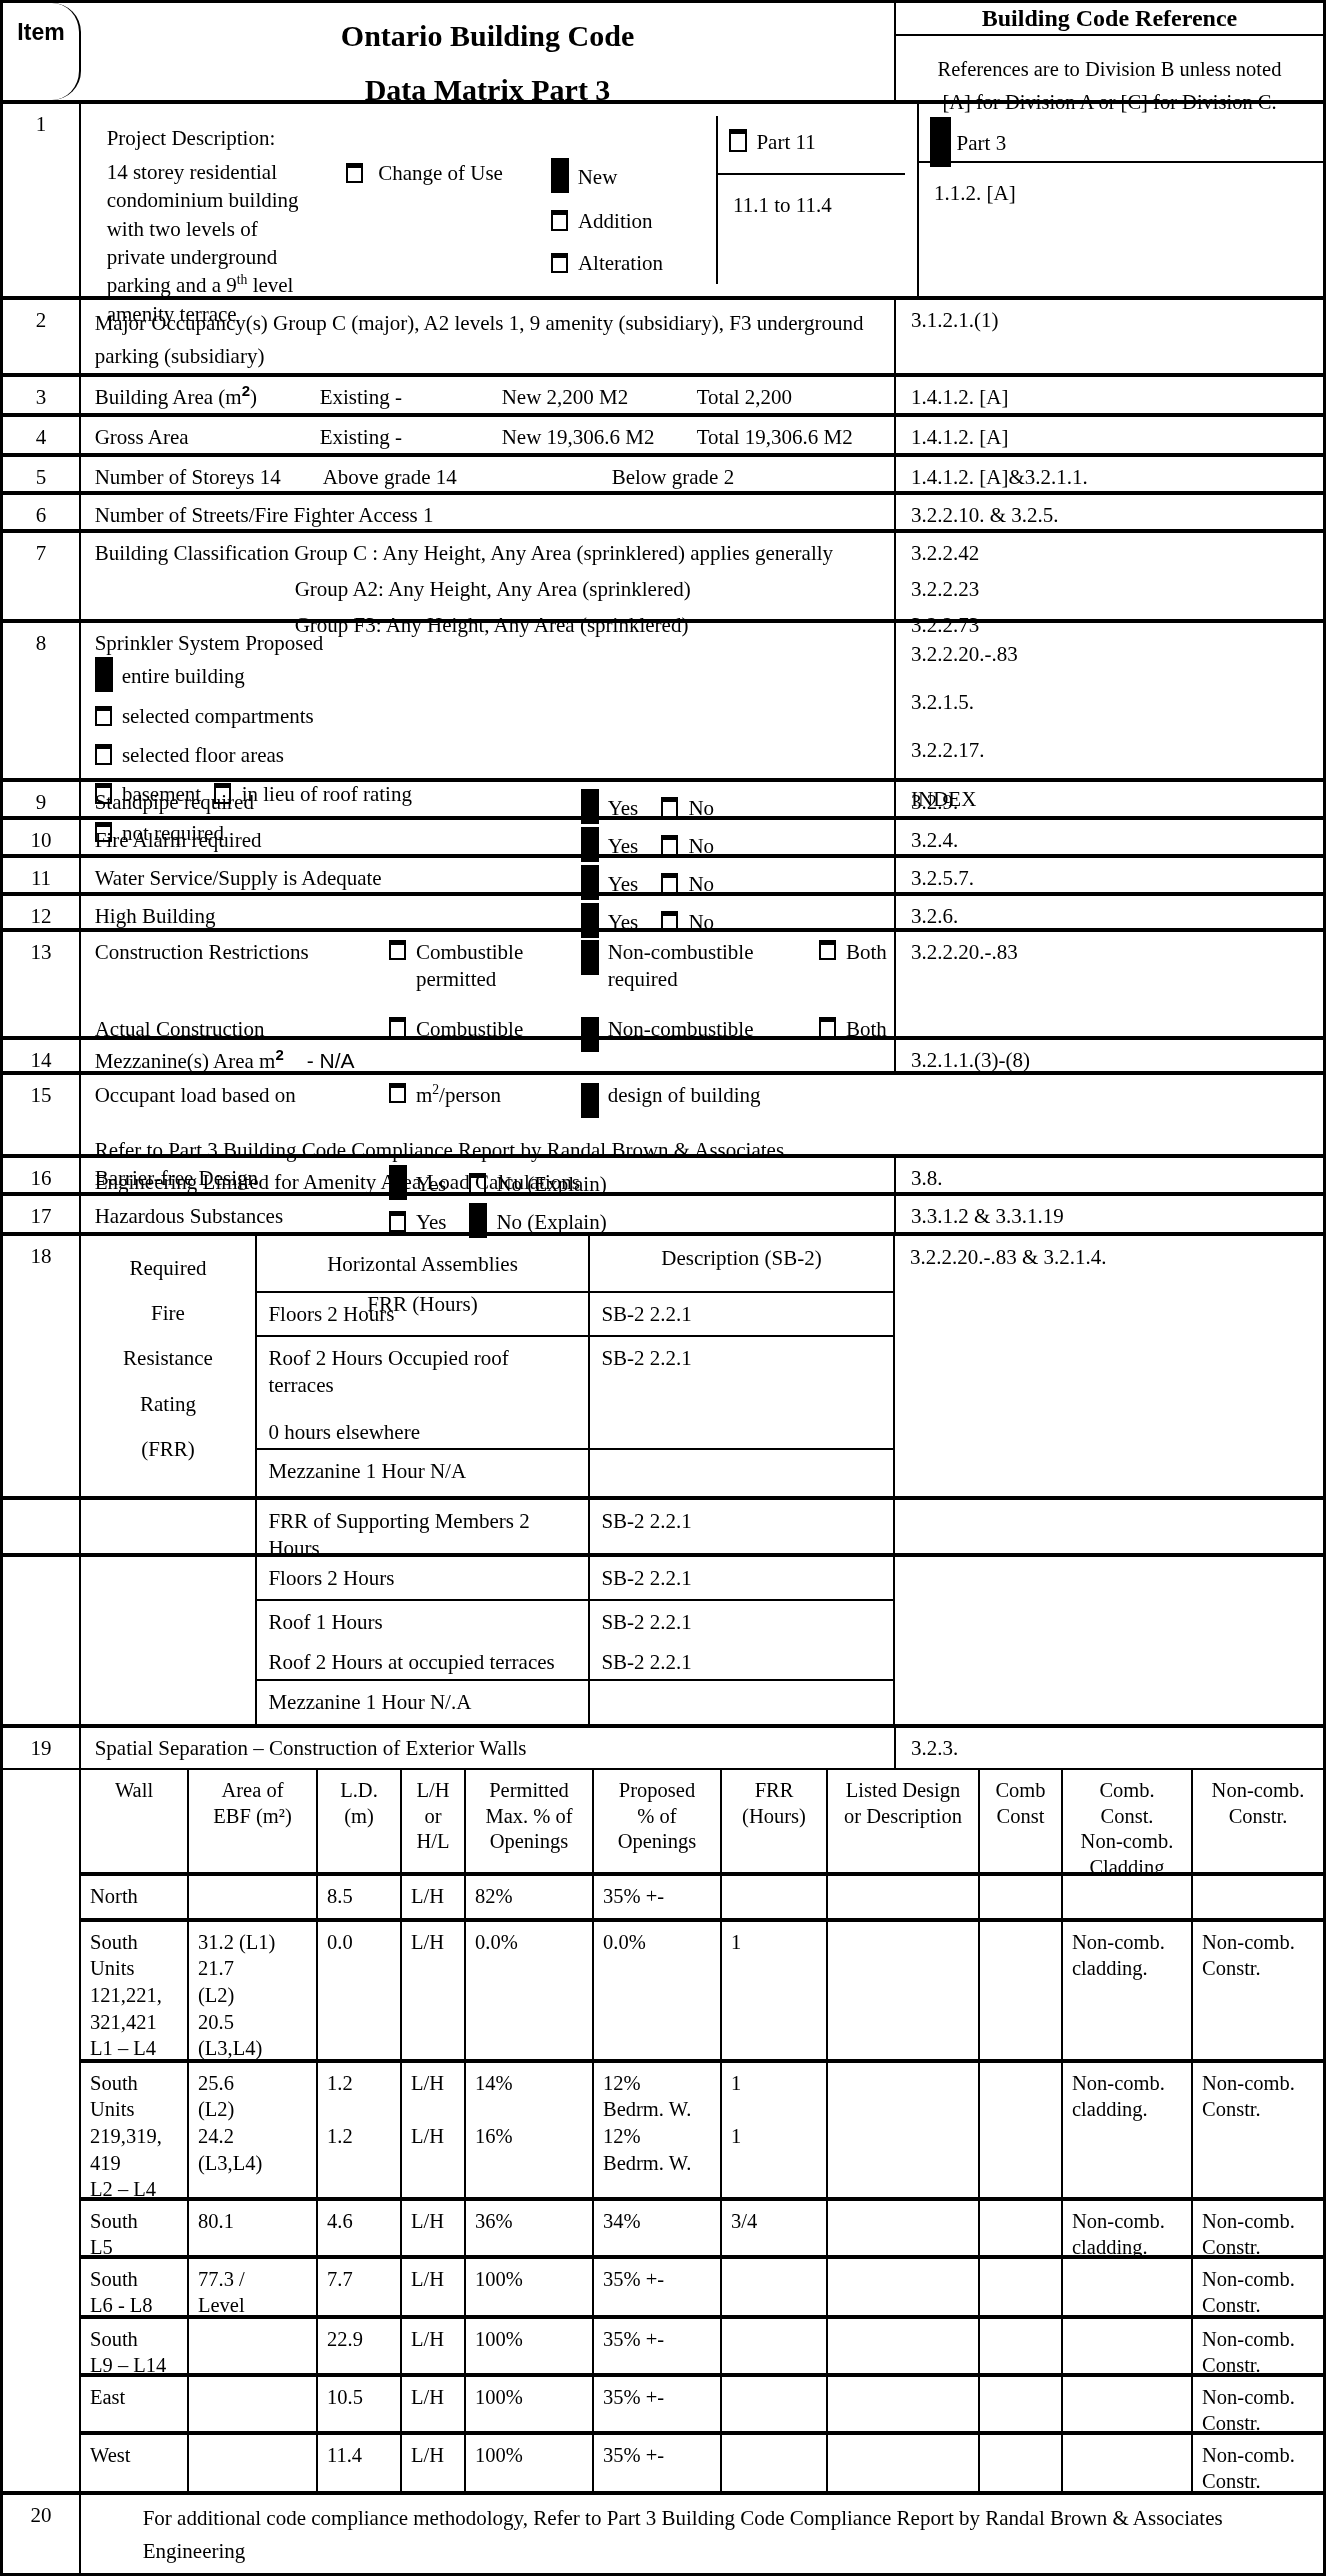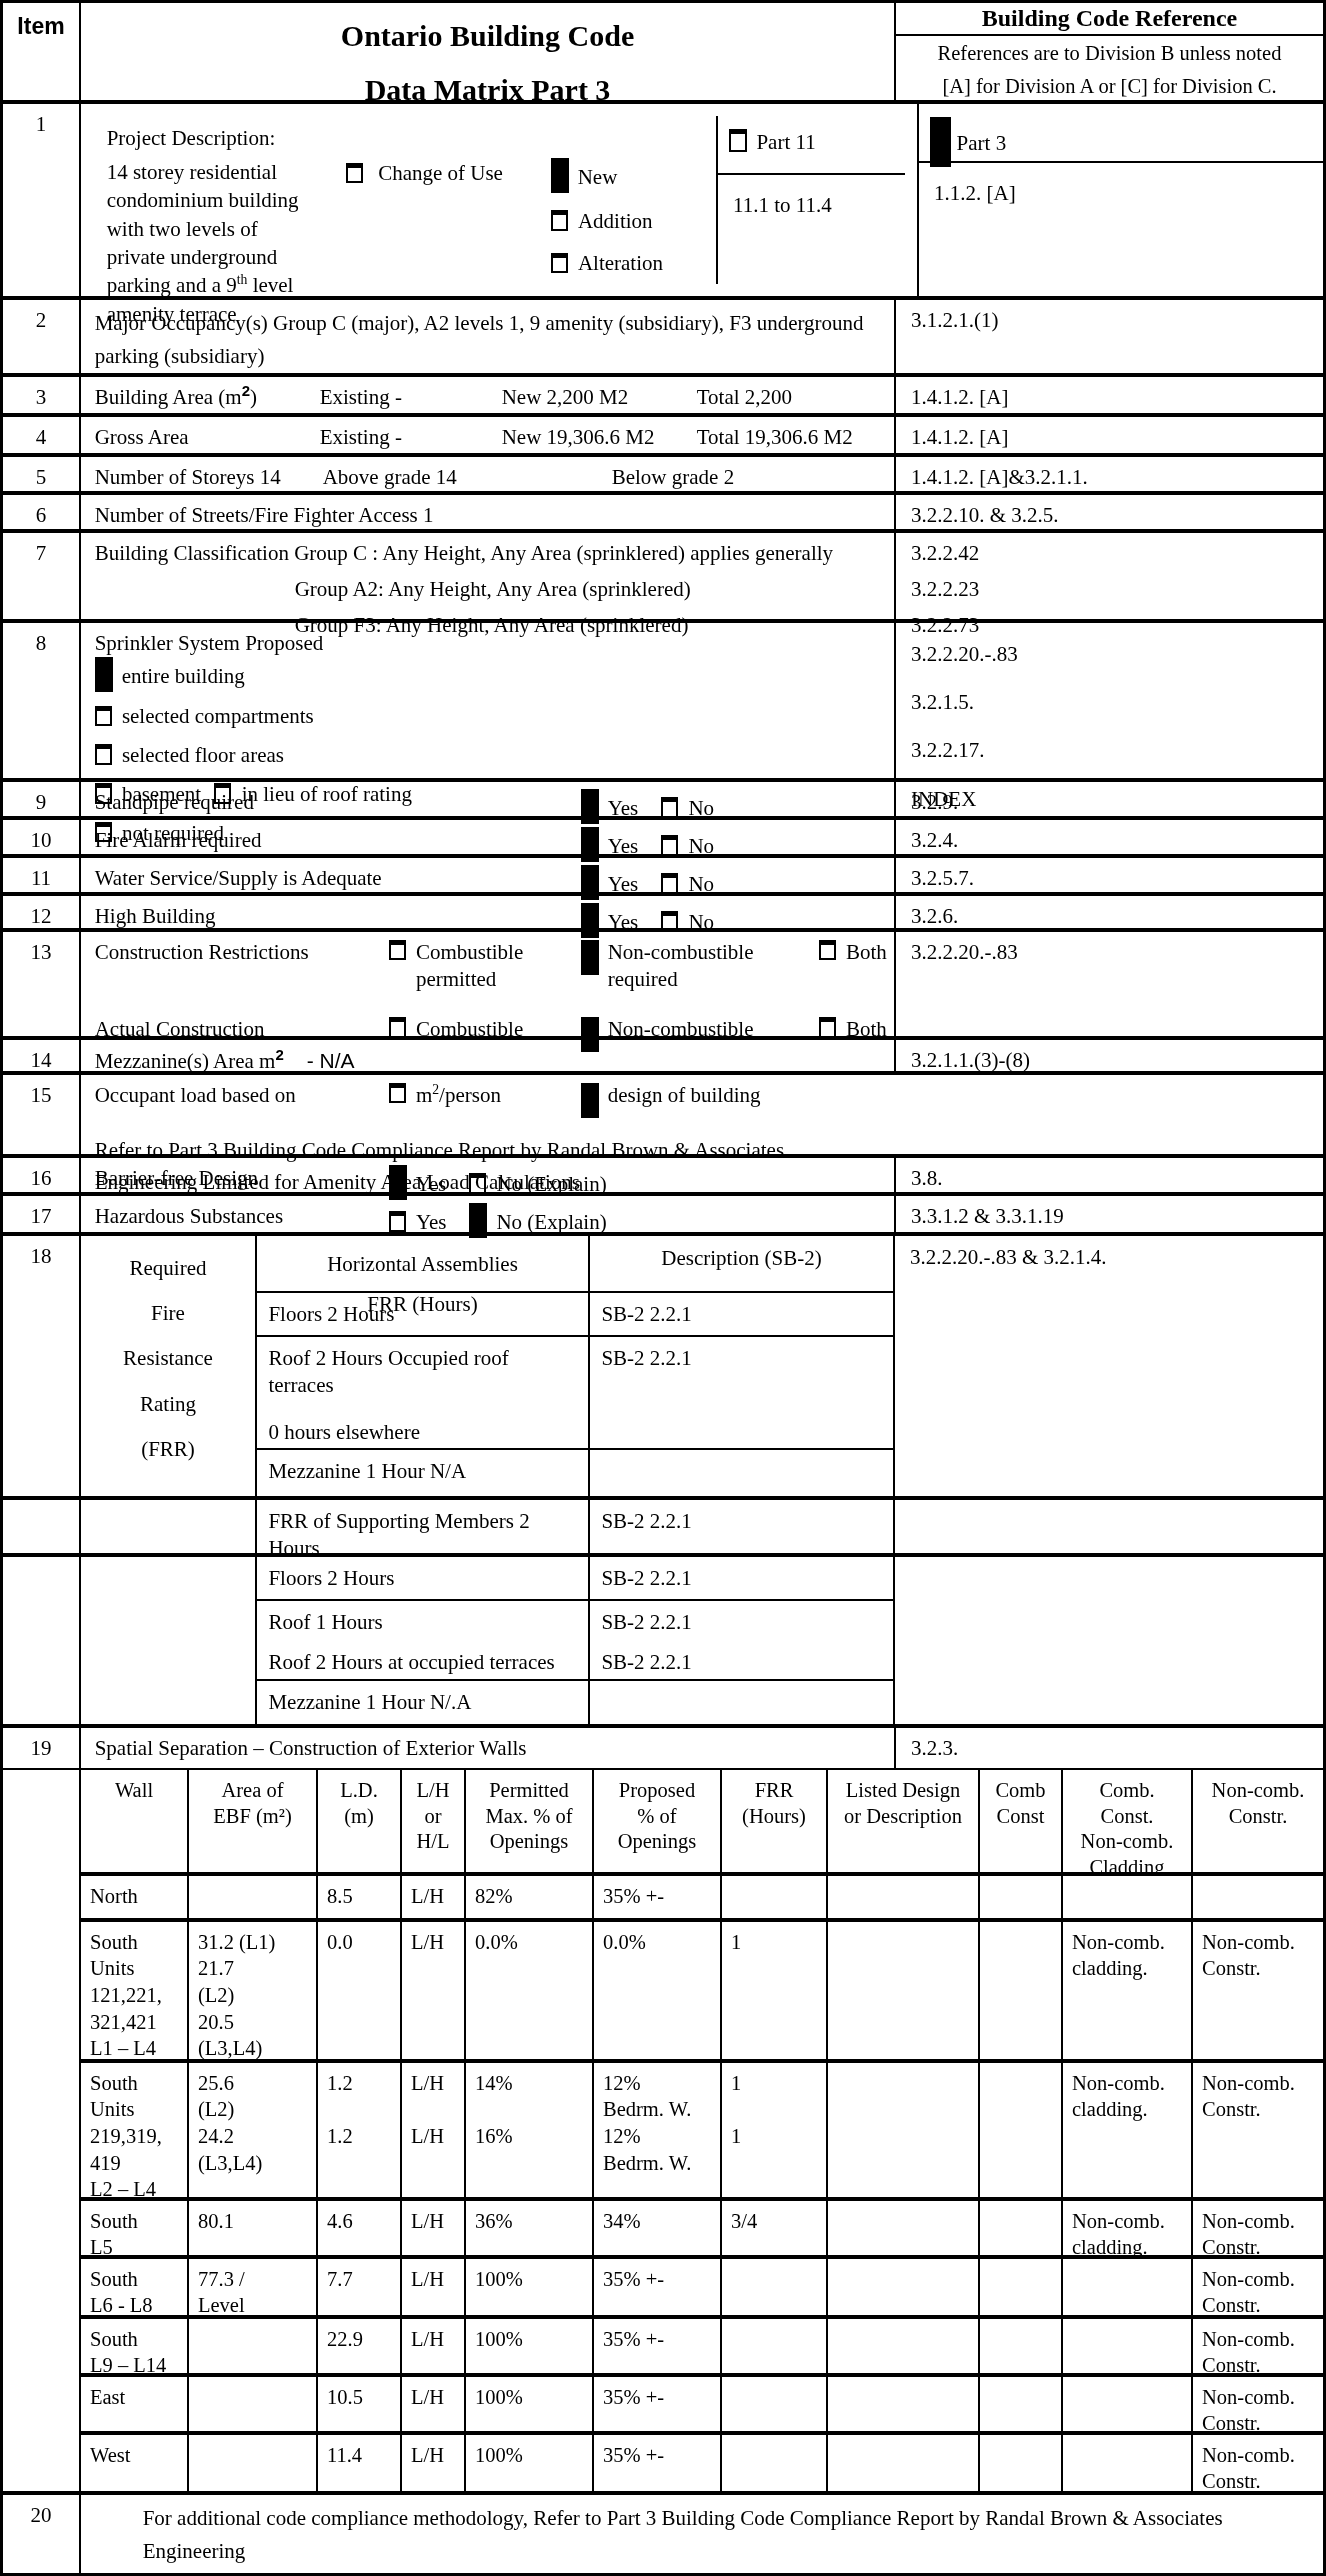--- a/index.html
+++ b/index.html
@@ -17,26 +17,26 @@
   .pl{white-space:pre-line;}
   .sans{font-family:"Liberation Sans", sans-serif;}
   sup{font-size:13.7px;line-height:0;}
   sup.m2{font-family:"Liberation Sans",sans-serif;font-weight:bold;font-size:15px;}
   
   .cb{display:inline-block;box-sizing:border-box;width:17px;height:20.5px;border:2.8px solid #000;border-top-width:5.7px;margin-right:10.2px;vertical-align:-2.8px;flex:none;}
   .cbc{display:inline-block;width:18px;height:35px;background:#000;margin-right:9px;vertical-align:-9px;flex:none;}
   .cb-part{display:inline-block;width:20.5px;height:50px;background:#000;margin-right:5.7px;vertical-align:-17px;flex:none;}
   .cb-part-empty{display:inline-block;box-sizing:border-box;width:18px;height:23px;border:2.8px solid #000;border-top-width:5.7px;margin-right:9px;vertical-align:-3.4px;flex:none;}
   
-  #hdr .ci{font-family:"Liberation Sans",sans-serif;font-weight:bold;font-size:23px;padding-top:9px;}
+  #hdr .ci{font-family:"Liberation Sans",sans-serif;font-weight:bold;font-size:23px;padding-top:15px;border-radius:29px;}
   .title-cell{flex:1 1 auto;text-align:center;font-weight:bold;font-size:30px;padding-top:12.5px;}
   .title-cell div{margin-bottom:15px;}
   .ref-head-cell{flex:0 0 429px;border-left:2.3px solid #000;box-sizing:border-box;display:flex;flex-direction:column;padding:0;}
   .ref-head-top{height:59px;box-sizing:border-box;border-bottom:2.3px solid #000;display:flex;align-items:center;justify-content:center;font-weight:bold;font-size:24px;}
-  .ref-notes{text-align:center;font-size:20.5px;line-height:1.6;padding-top:1px;}
+  .ref-notes{text-align:center;font-size:20.5px;line-height:1.6;padding-top:17px;}
   
   .i1main{flex:1 1 auto;display:flex;padding:12px;}
   .i1desc{flex:0 0 623px;box-sizing:border-box;padding:9px 0 0 13.7px;}
   .i1cols{display:flex;margin-top:5.7px;}
   .i1text{flex:0 0 239px;line-height:1.35;}
   .i1cou{flex:0 0 205px;padding-top:2.3px;}
   .i1new div{margin-bottom:15px;}
   .p11{flex:0 0 189px;border-left:2.3px solid #000;box-sizing:border-box;display:flex;flex-direction:column;padding:0;}
   .p11 .band,.crp .band{height:59px;box-sizing:border-box;border-bottom:2.3px solid #000;padding:12.5px 0 0 11.4px;}
   .p11 .val,.crp .val{padding:17px 0 0 15px;}

